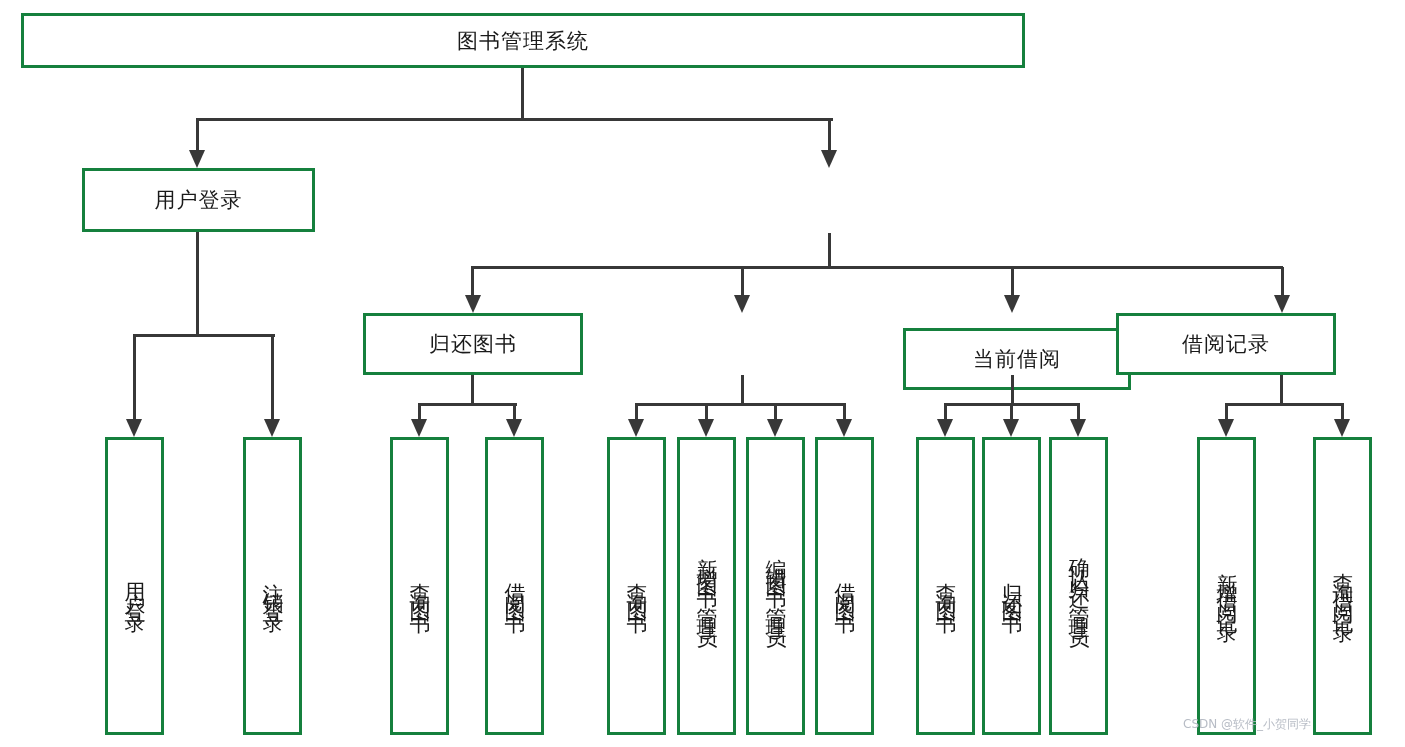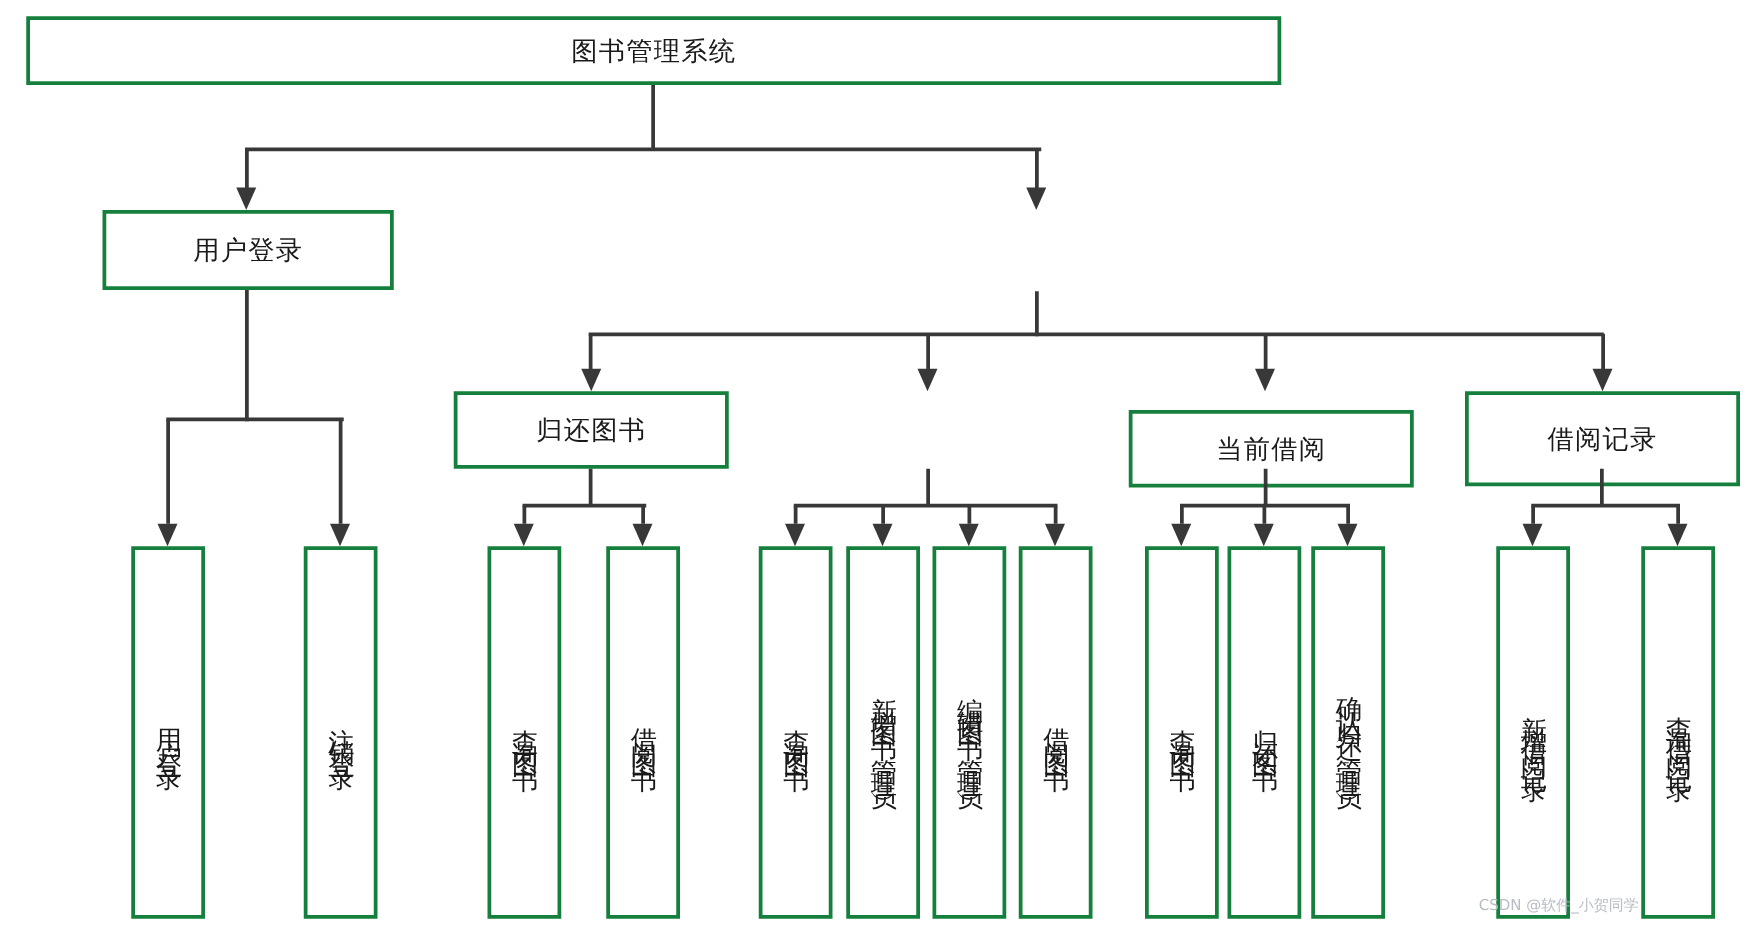--- a/index.html
+++ b/index.html
@@ -33,21 +33,21 @@
 <body>
 
 <div class="canvas">
 
   <div class="box" style="left:21px;top:13px;width:1004px;height:55px">图书管理系统</div>
 
   <div class="box" style="left:82px;top:168px;width:233px;height:64px">用户登录</div>
 
   <div class="box" style="left:363px;top:313px;width:220px;height:62px">归还图书</div>
   <div class="box" style="left:903px;top:328px;width:228px;height:62px">当前借阅</div>
-  <div class="box" style="left:1172px;top:313px;width:220px;height:76px">借阅记录</div>
+  <div class="box" style="left:1116px;top:313px;width:220px;height:62px">借阅记录</div>
 
   <div class="box vbox" style="left:105px;top:437px;width:59px;height:298px">用户登录</div>
   <div class="box vbox" style="left:243px;top:437px;width:59px;height:298px">注销登录</div>
 
   <div class="box vbox" style="left:390px;top:437px;width:59px;height:298px">查询图书</div>
   <div class="box vbox" style="left:485px;top:437px;width:59px;height:298px">借阅图书</div>
 
   <div class="box vbox" style="left:607px;top:437px;width:59px;height:298px">查询图书</div>
   <div class="box vbox" style="left:677px;top:437px;width:59px;height:298px">新增图书（管理员）</div>
   <div class="box vbox" style="left:746px;top:437px;width:59px;height:298px">编辑图书（管理员）</div>

